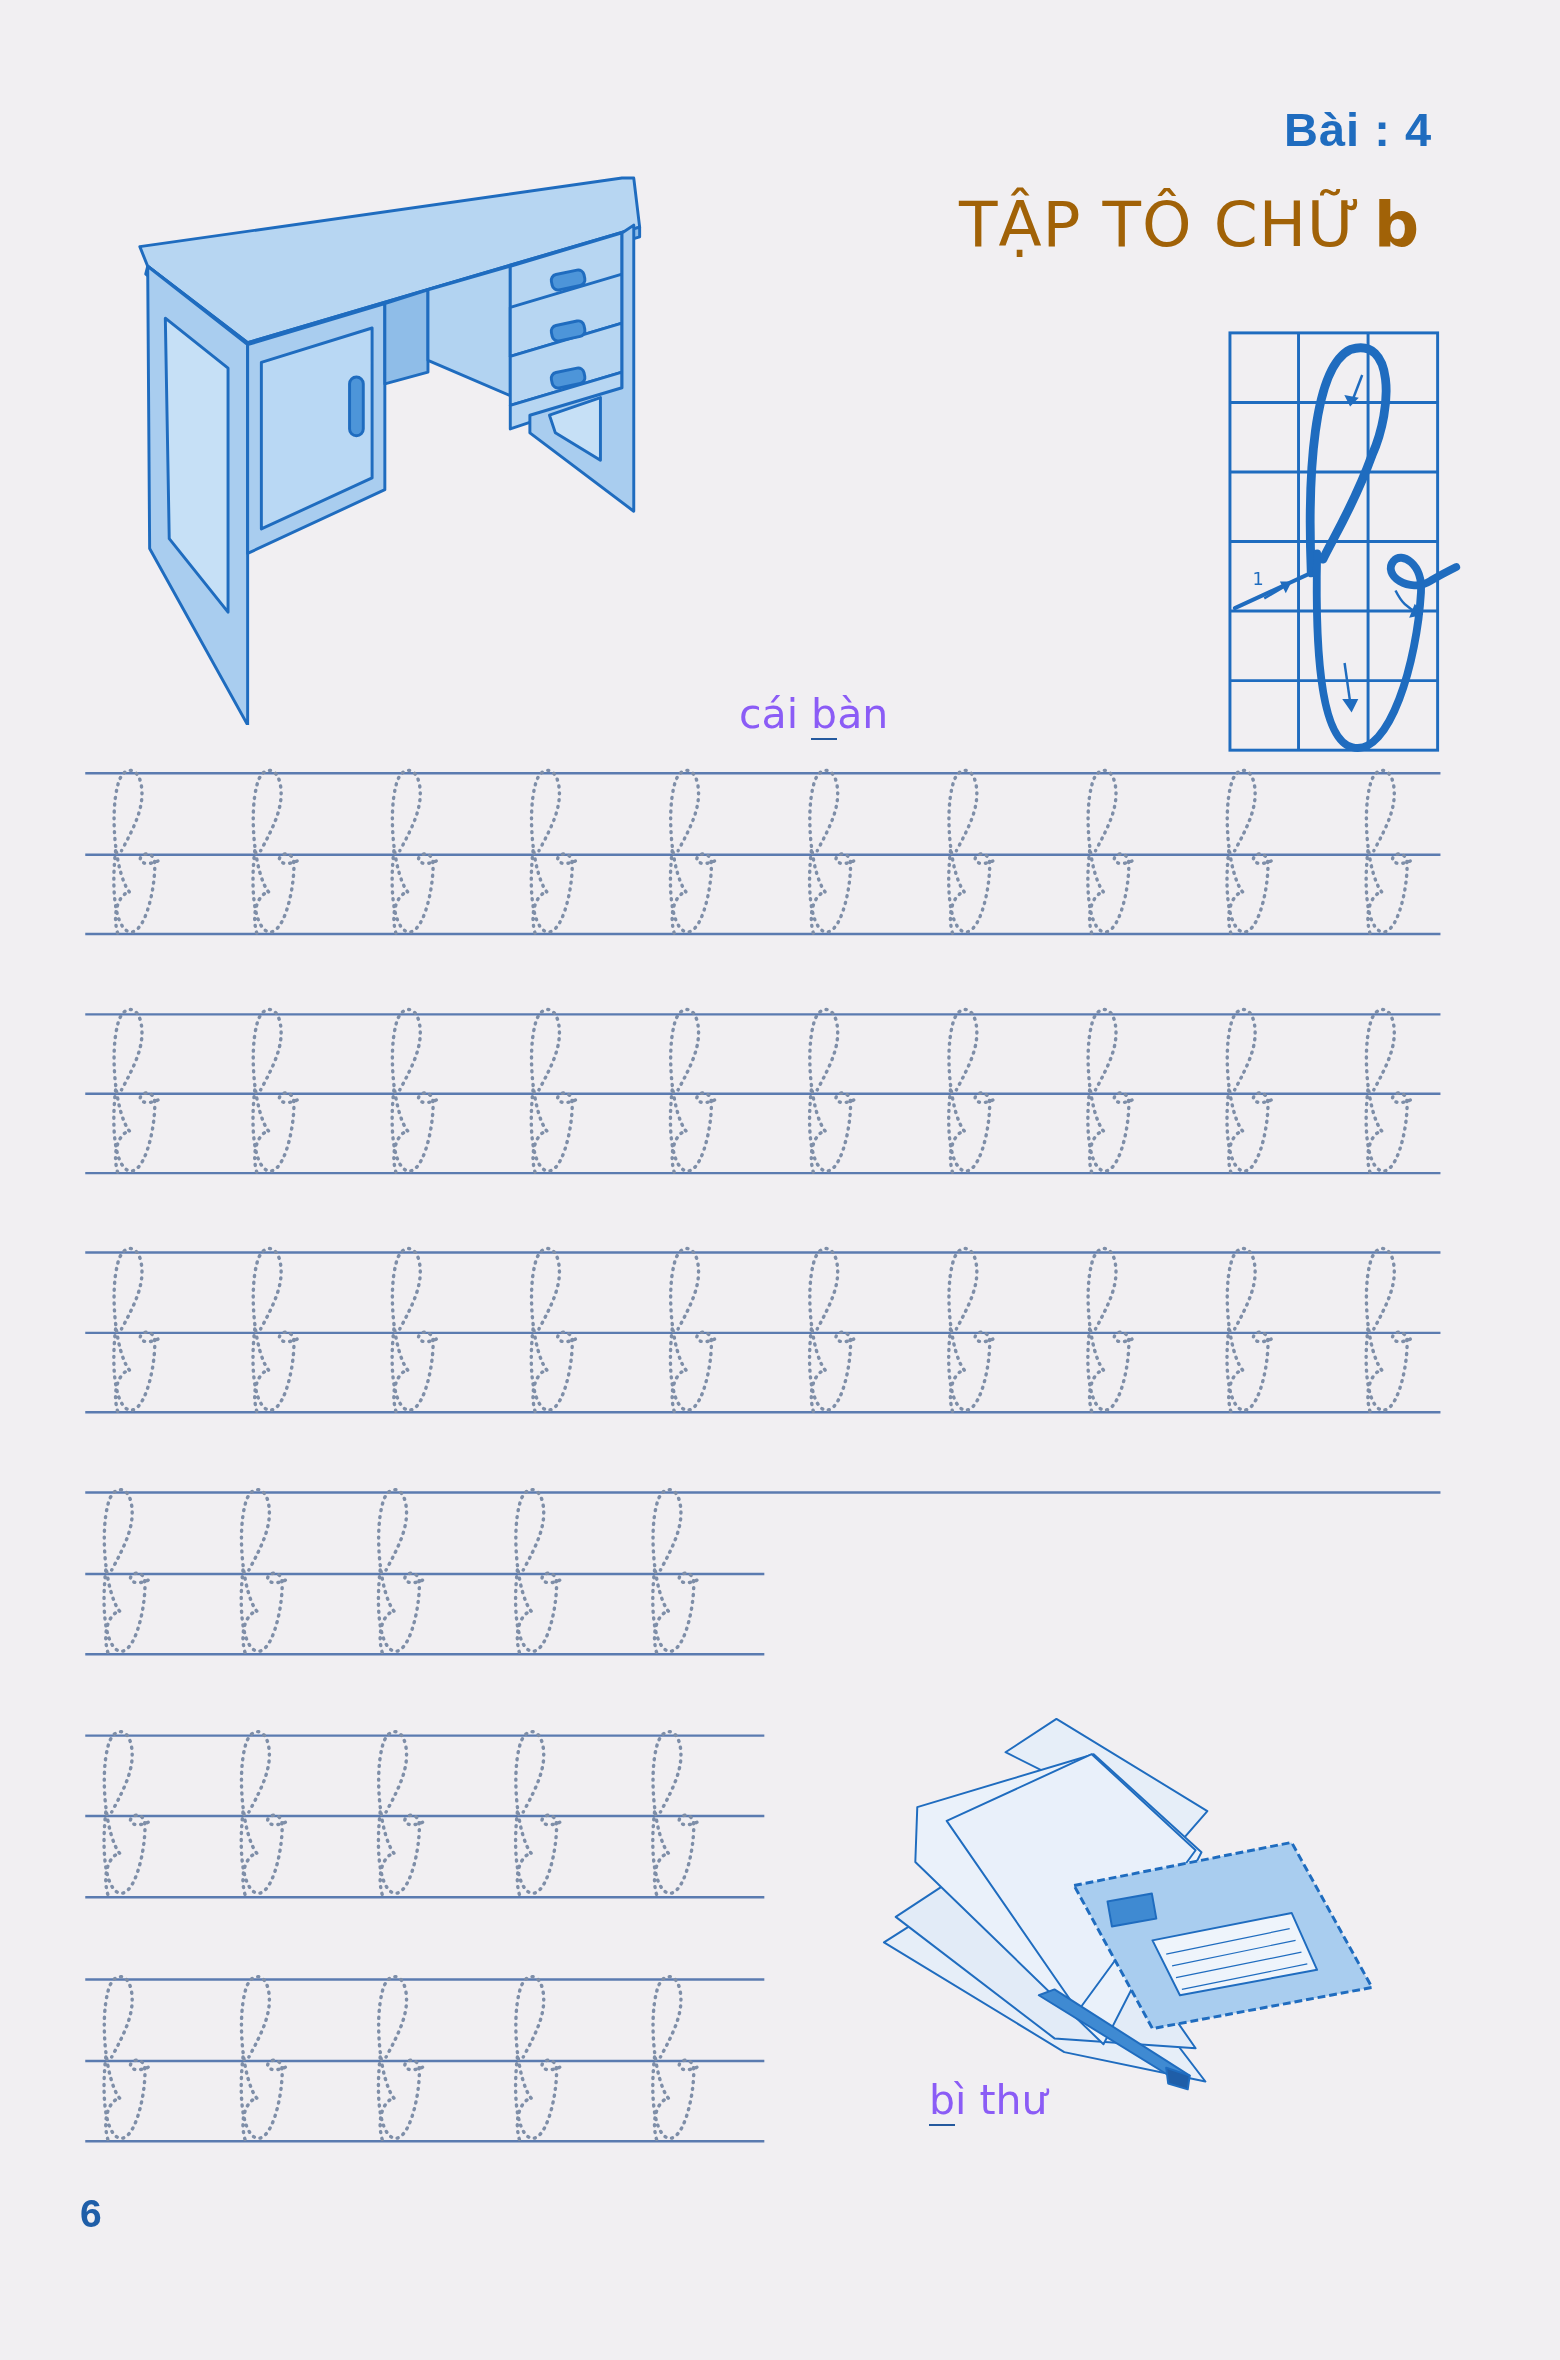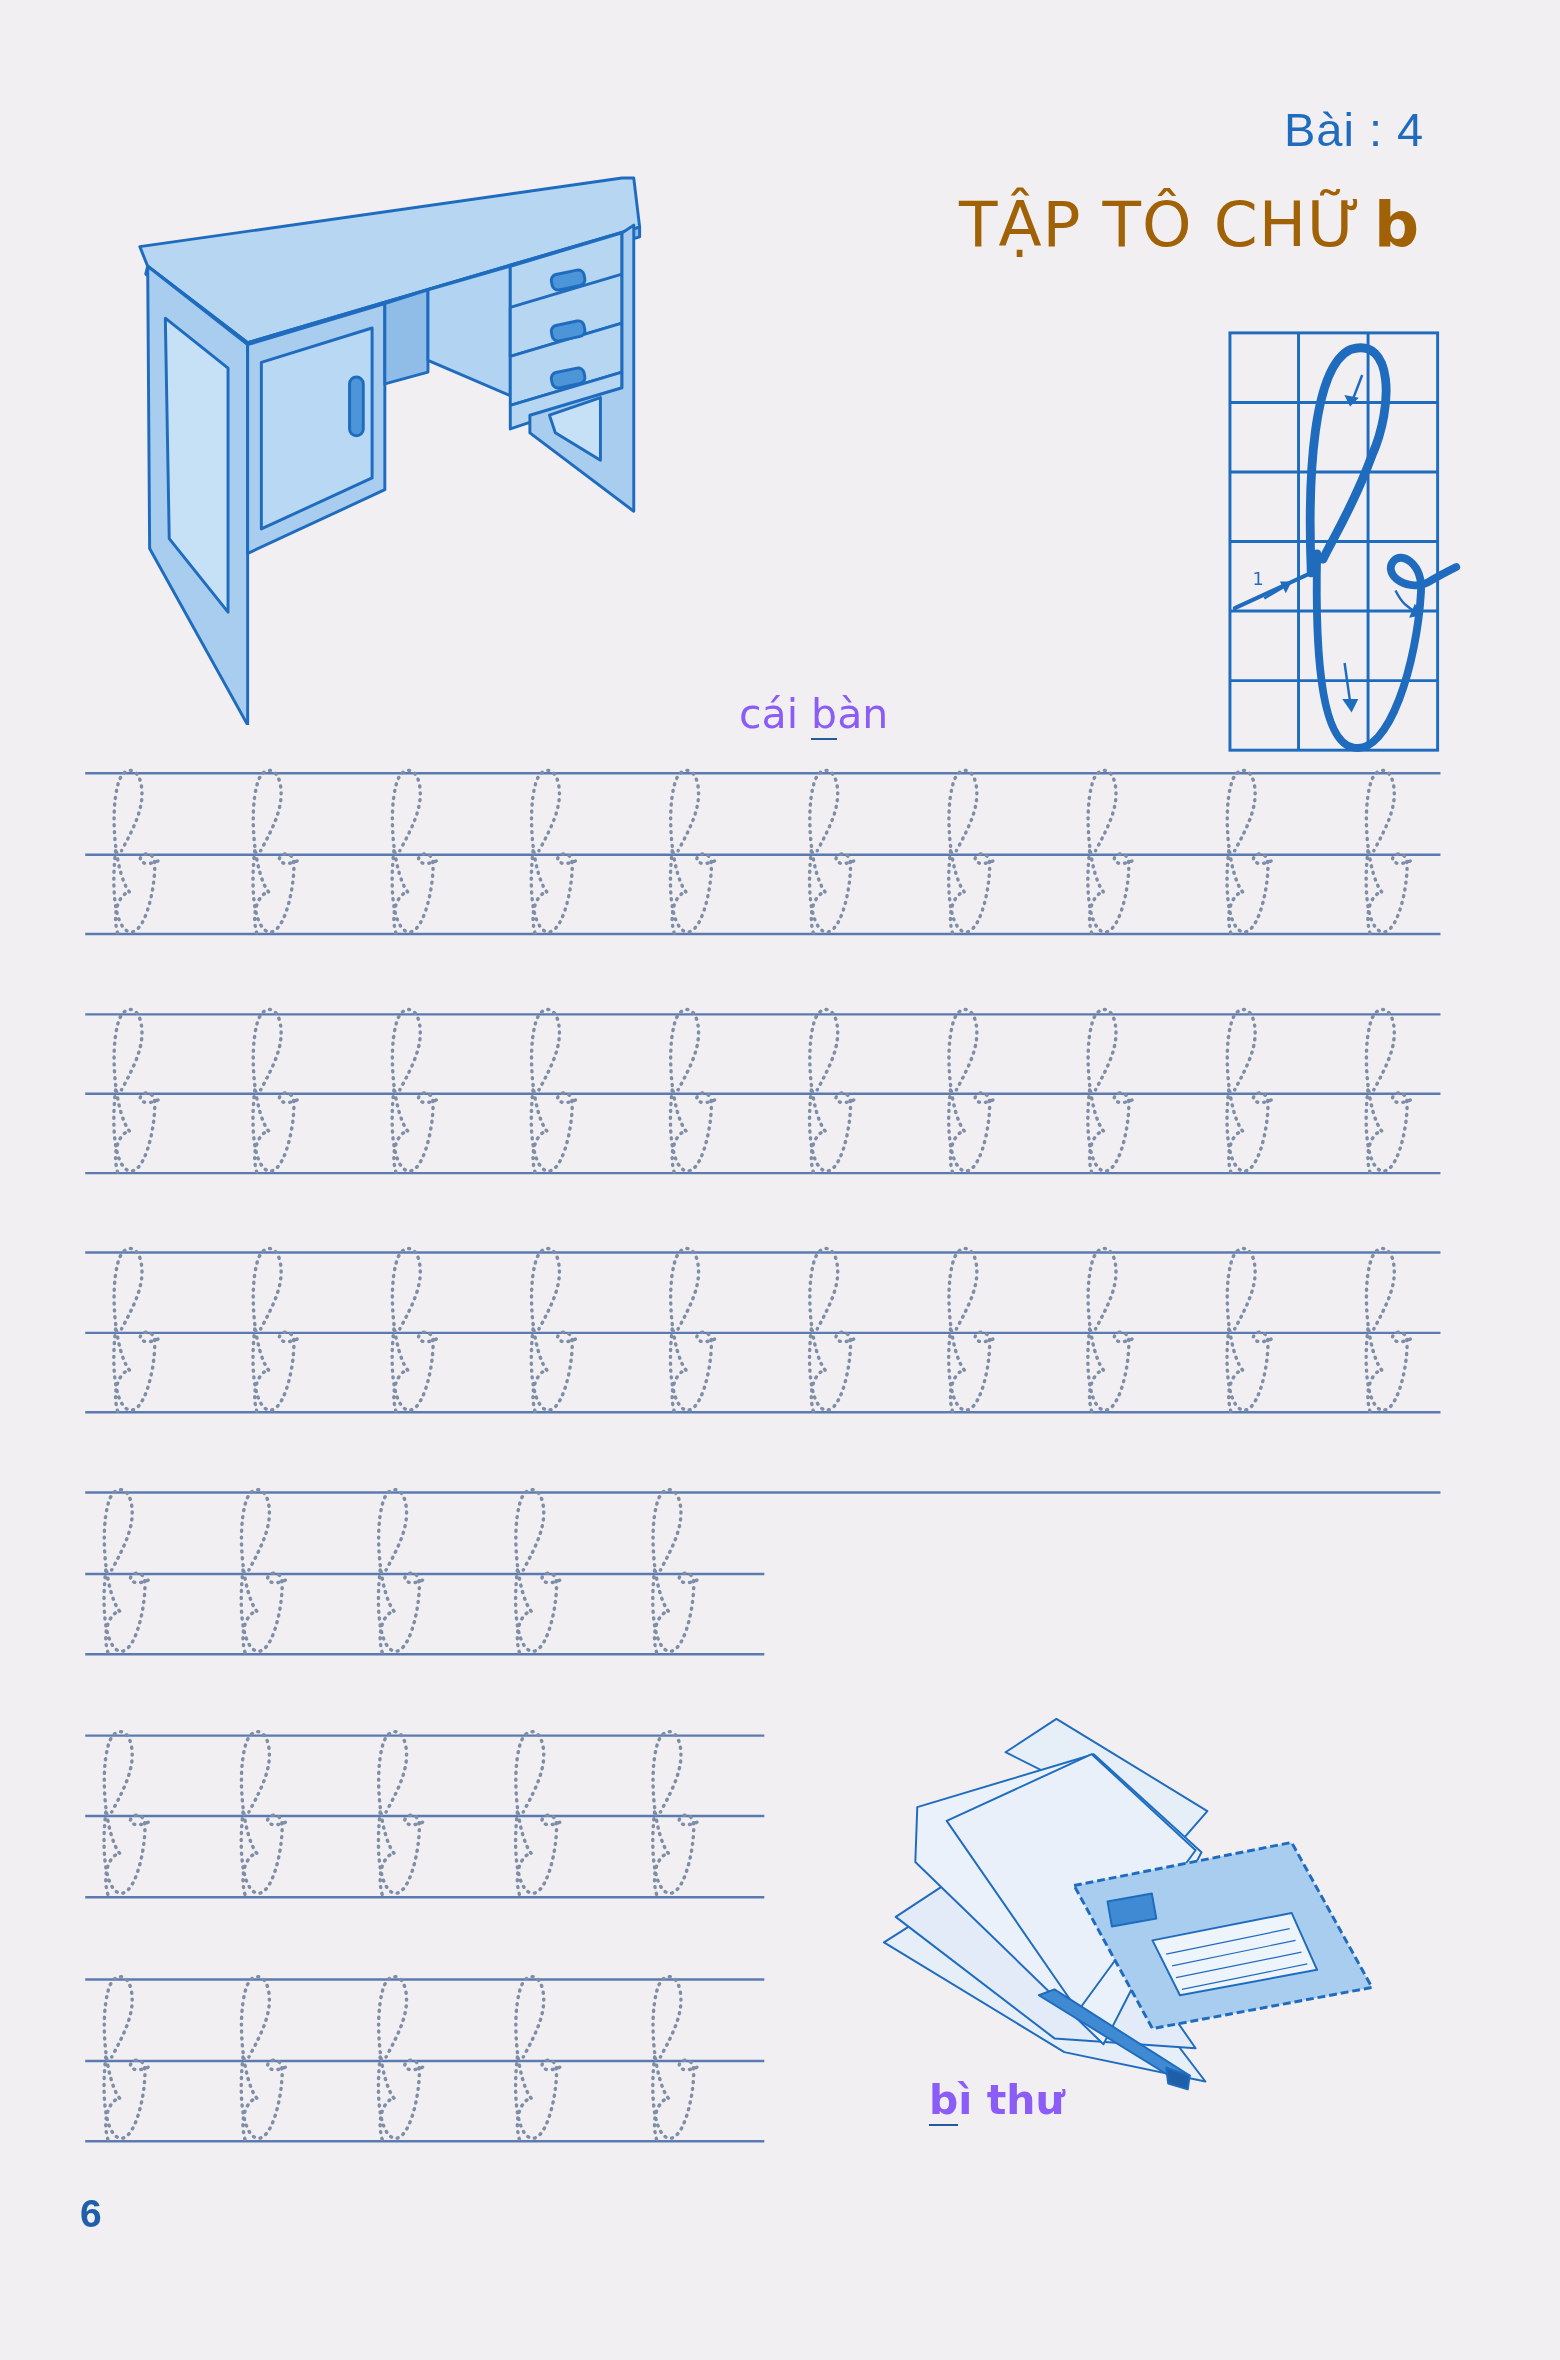--- a/index.html
+++ b/index.html
@@ -4,37 +4,37 @@
   <style>
     html, body { margin: 0; padding: 0; }
     body {
       width: 1560px; height: 2360px; position: relative; overflow: hidden;
       background: #f1eff2;
       font-family: "DejaVu Sans", sans-serif;
       color: #1c65b3;
     }
     .lesson-number {
       position: absolute; left: 1284px; top: 102px;
-      font-family: "Liberation Sans", sans-serif; font-weight: normal;
+      font-family: "Liberation Sans", sans-serif; font-weight: bold;
       font-size: 47px; color: #1f6cbf; letter-spacing: 1px;
     }
     .lesson-title {
       position: absolute; left: 959px; top: 188px;
       font-family: "DejaVu Sans", sans-serif; font-size: 63px;
       color: #a16207; white-space: nowrap; letter-spacing: 1px;
     }
     .lesson-title .letter { font-weight: bold; margin-left: 11.8px; }
     .desk { position: absolute; left: 132px; top: 176px; width: 784px; height: 549px; }
     .caption {
       position: absolute; font-family: "DejaVu Sans", sans-serif;
       font-size: 41px; color: #8b5cf6;
     }
     .caption u { text-decoration: none; border-bottom: 2.9px solid #24599e; }
     .caption-desk { left: 739px; top: 690px; }
-    .caption-envelope { left: 929px; top: 2076px; font-weight: bold; }
+    .caption-envelope { left: 929px; top: 2076px; }
     .demo-grid { position: absolute; left: 1225px; top: 328px; width: 245px; height: 431px; }
     .practice { position: absolute; left: 0; top: 0; width: 1560px; height: 2360px; }
     .envelope { position: absolute; left: 882px; top: 1705px; width: 588px; height: 412px; }
     .page-number {
       position: absolute; left: 80px; top: 2192px;
       font-family: "Liberation Sans", sans-serif; font-weight: bold;
       font-size: 39px; color: #1f5ea8;
     }
   </style>
 </head>

